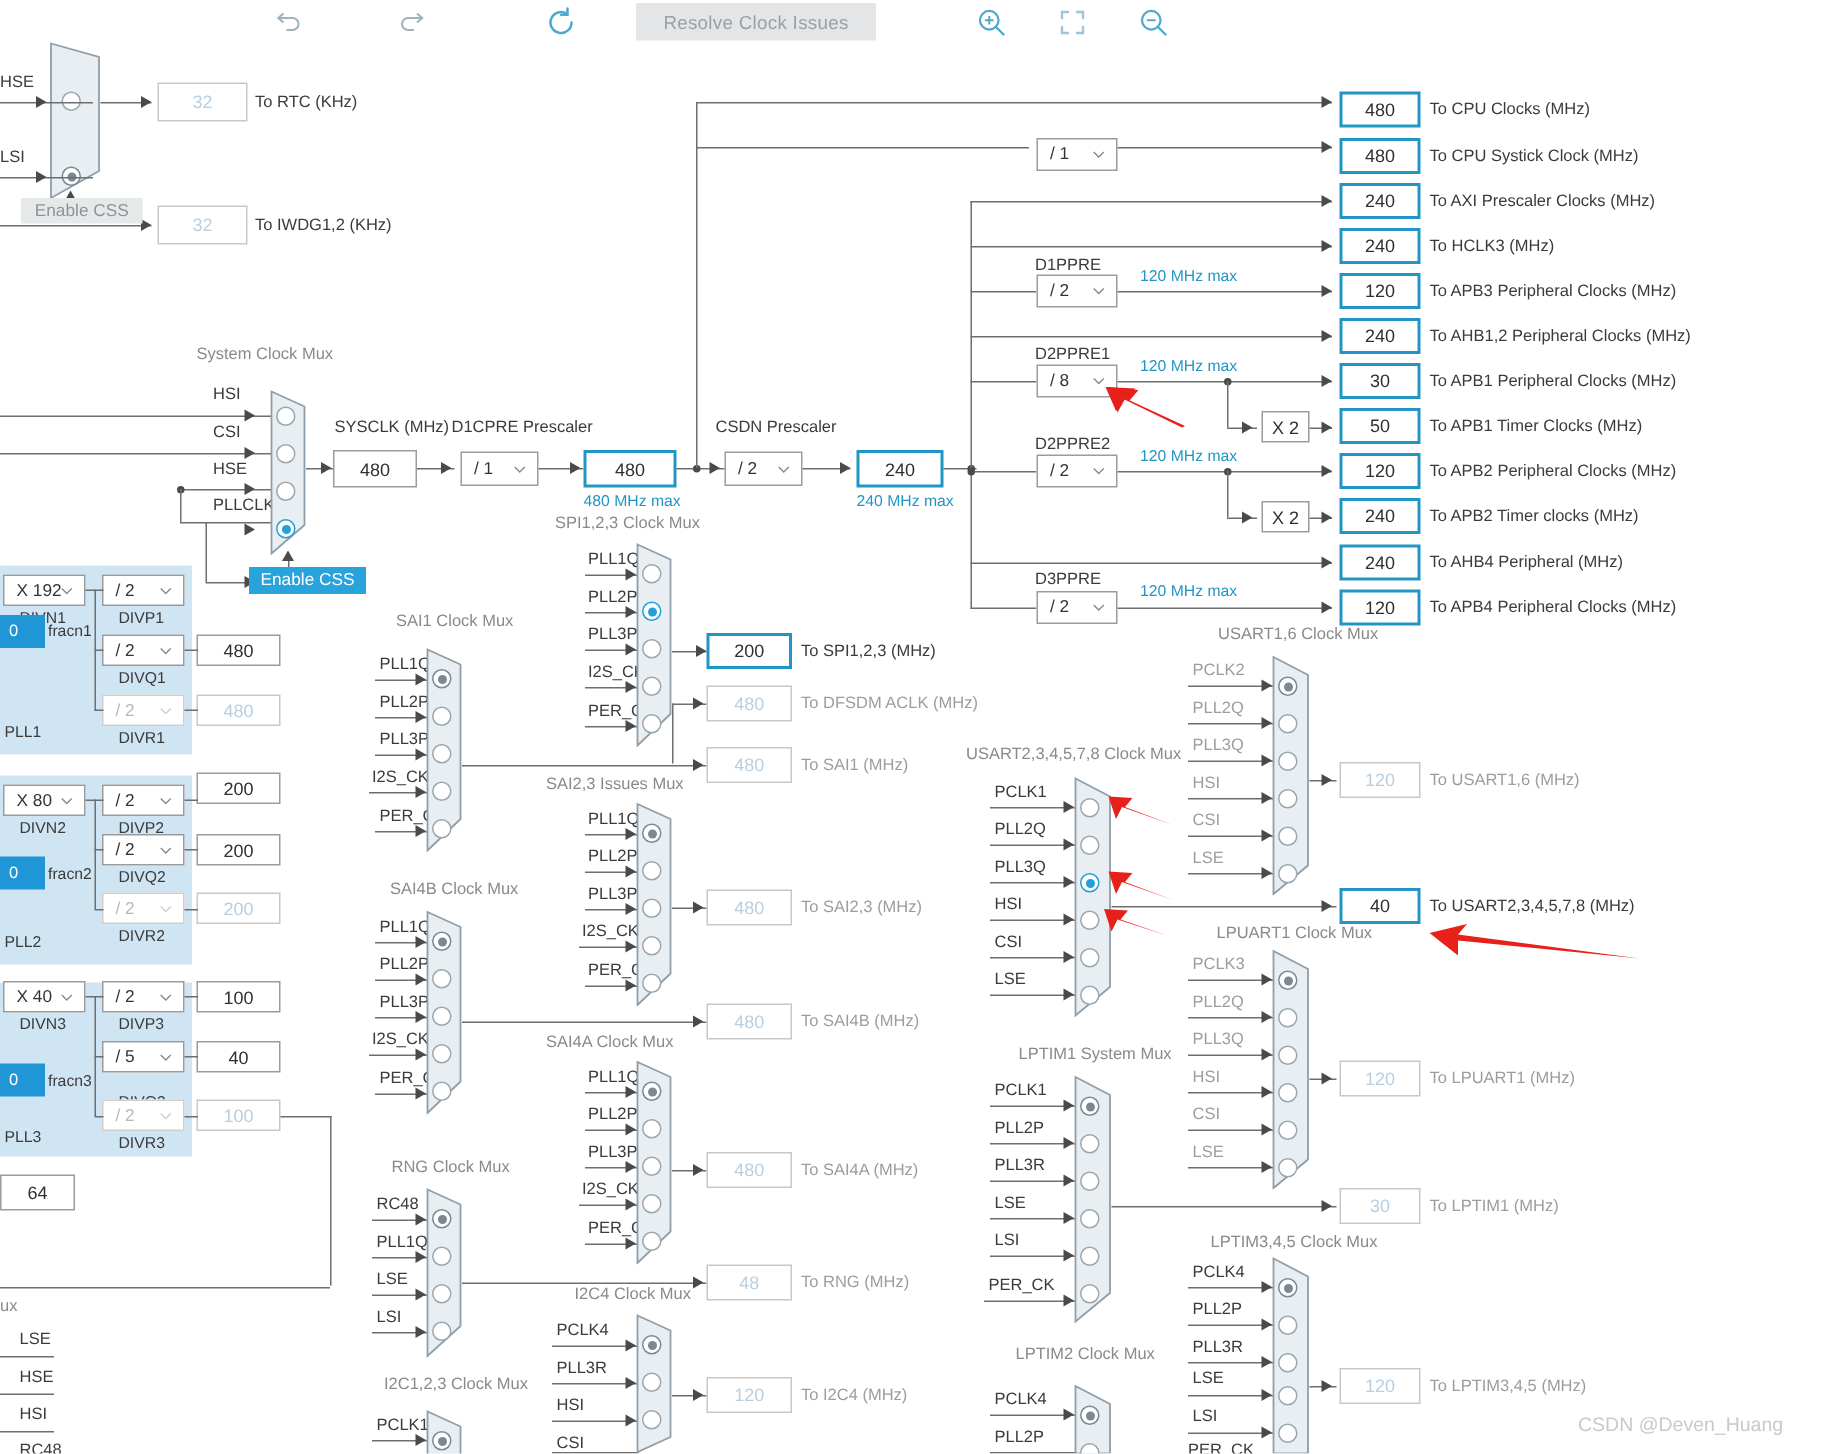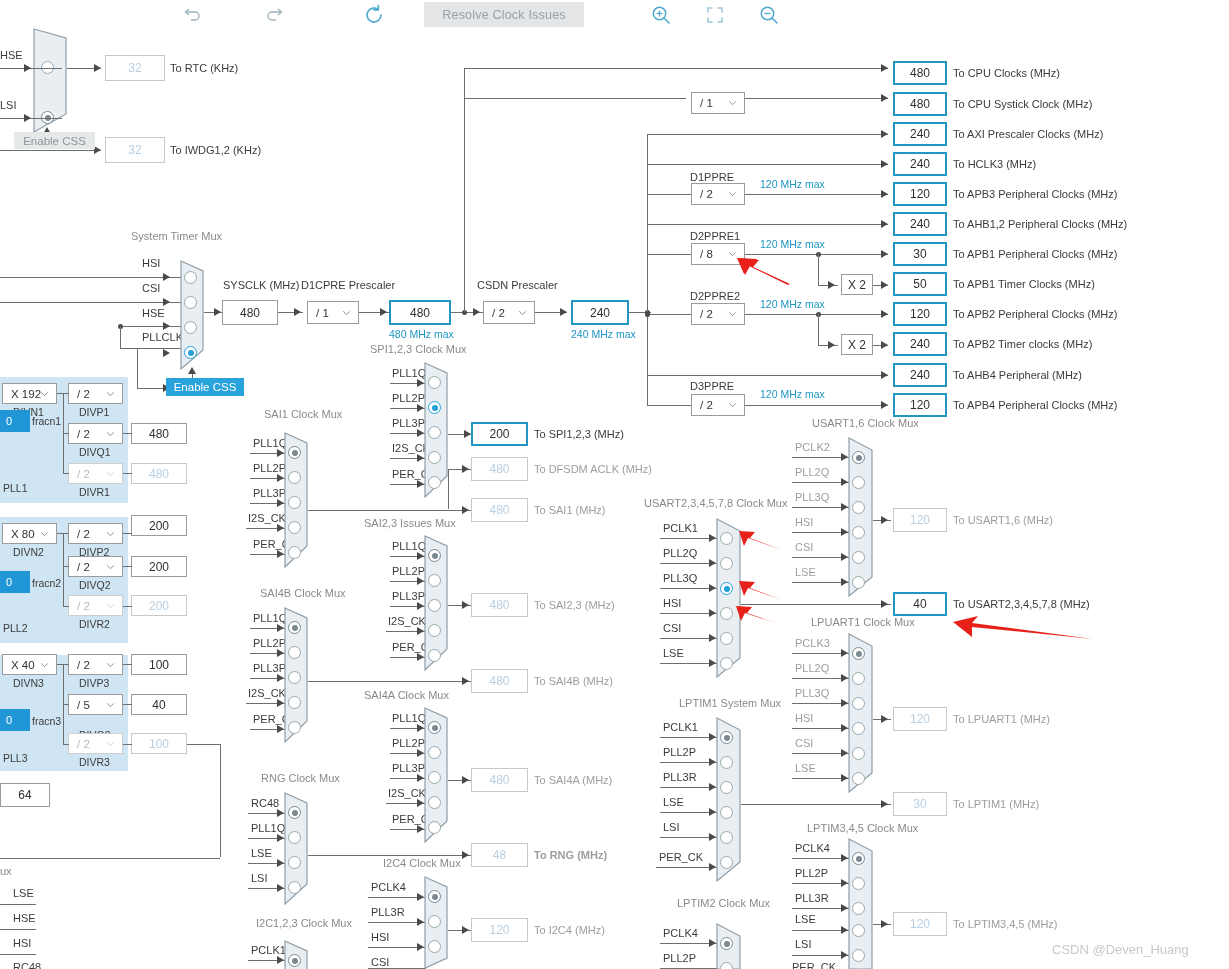--- a/index.html
+++ b/index.html
@@ -150,21 +150,21 @@
   <div class="lbl" style="left:170px;top:63px;">To RTC (KHz)</div>
 
   <div class="line hline" style="left:0px;top:150px;width:101px;"></div>
   <div class="arrowh" style="left:94px;top:145.5px;"></div>
   <div class="vbox ghost" style="left:105px;top:137px;width:60px;height:26px;">32</div>
   <div class="lbl" style="left:170px;top:145px;">To IWDG1,2 (KHz)</div>
 
   <div class="arrowup" style="left:43px;top:127px;"></div>
   <div class="css-btn grey" style="left:14px;top:132px;width:81px;height:17px;">Enable CSS</div>
 
-  <div class="lbl title" style="left:131px;top:231px;">System Timer Mux</div>
+  <div class="lbl title" style="left:131px;top:231px;">System Clock Mux</div>
 
   <div class="lbl" style="left:142px;top:258px;">HSI</div>
   <div class="lbl" style="left:142px;top:283px;">CSI</div>
   <div class="lbl" style="left:142px;top:308px;">HSE</div>
   <div class="lbl" style="left:142px;top:332px;">PLLCLK</div>
 
   <div class="line hline" style="left:0px;top:277px;width:182px;"></div>
   <div class="arrowh" style="left:163px;top:272.5px;"></div>
   <div class="line hline" style="left:0px;top:302px;width:182px;"></div>
   <div class="arrowh" style="left:163px;top:297.5px;"></div>
@@ -668,21 +668,21 @@
       <polygon points="1,1 23,11 23,92 1,112" fill="#e8eef2" stroke="#8f9ea8" stroke-width="1.2"></polygon>
     </svg>
     <div class="radio ongrey" style="left:4px;top:14px;"></div>
     <div class="radio" style="left:4px;top:39px;"></div>
     <div class="radio" style="left:4px;top:64px;"></div>
     <div class="radio" style="left:4px;top:89px;"></div>
   </div>
   <div class="line hline" style="left:308px;top:855px;width:164px;"></div>
     <div class="arrowh" style="left:462px;top:850.5px;"></div>
   <div class="vbox ghost" style="left:471px;top:843px;width:57px;height:24px;">48</div>
-  <div class="lbl dim" style="left:534px;top:850px;font-weight:bold;">To RNG (MHz)</div>
+  <div class="lbl dim" style="left:534px;top:850px;">To RNG (MHz)</div>
 
   <div class="lbl title" style="left:383px;top:858px;">I2C4 Clock Mux</div>
   <div class="lbl" style="left:371px;top:882px;">PCLK4</div>
   <div class="lbl" style="left:371px;top:907px;">PLL3R</div>
   <div class="lbl" style="left:371px;top:932px;">HSI</div>
   <div class="lbl" style="left:371px;top:957px;">CSI</div>
   <div class="line hline" style="left:368px;top:897px;width:58px;"></div>
     <div class="arrowh" style="left:417px;top:892.5px;"></div>
   <div class="line hline" style="left:368px;top:922px;width:58px;"></div>
     <div class="arrowh" style="left:417px;top:917.5px;"></div>

